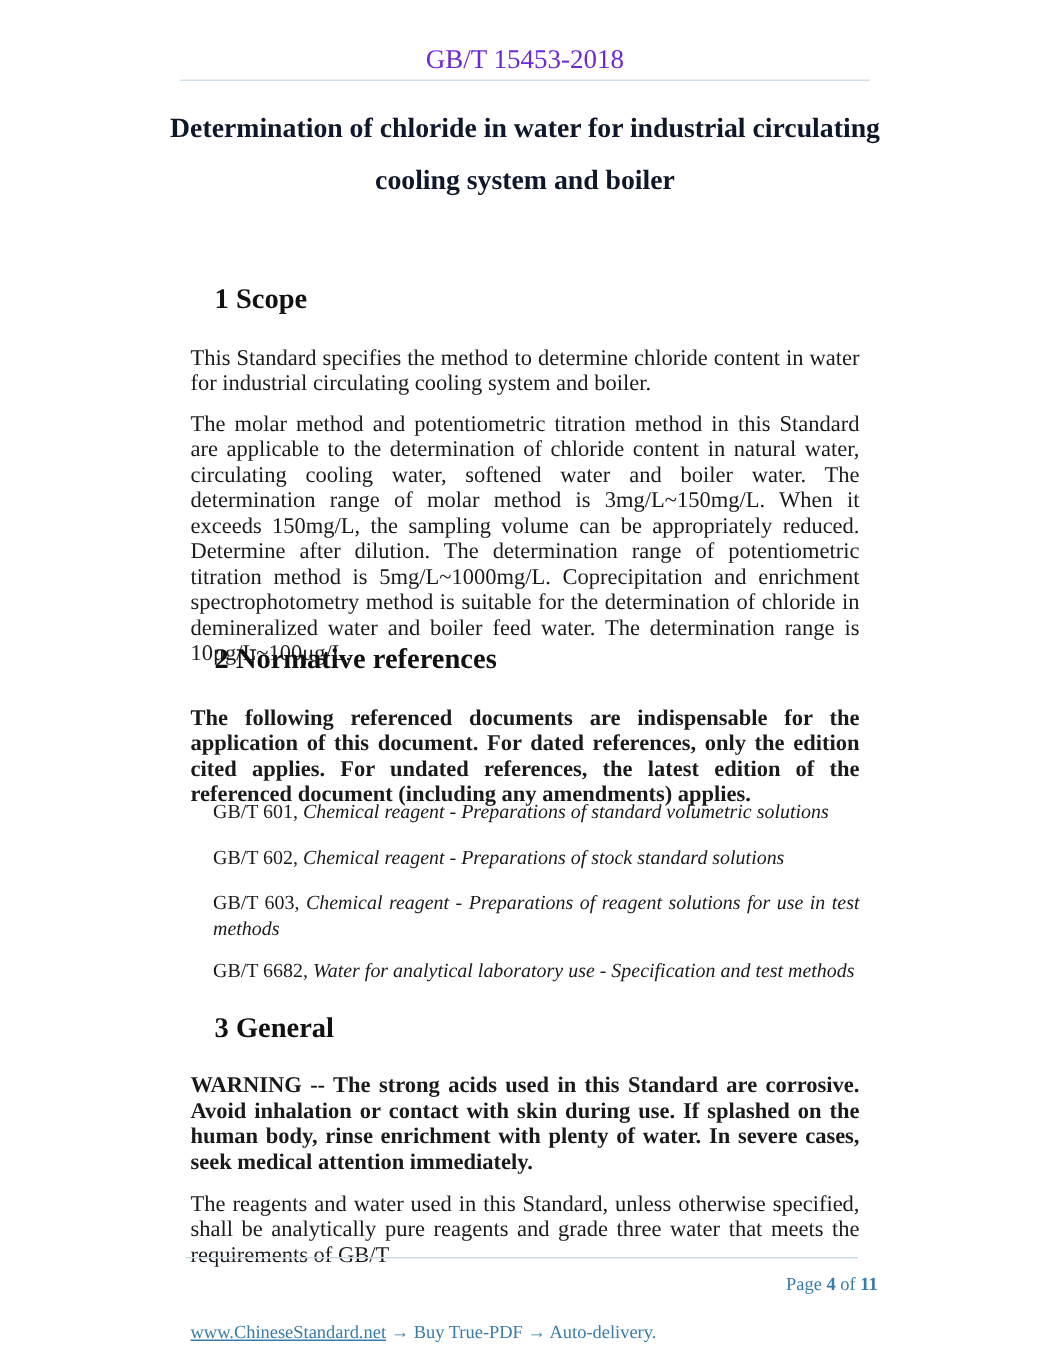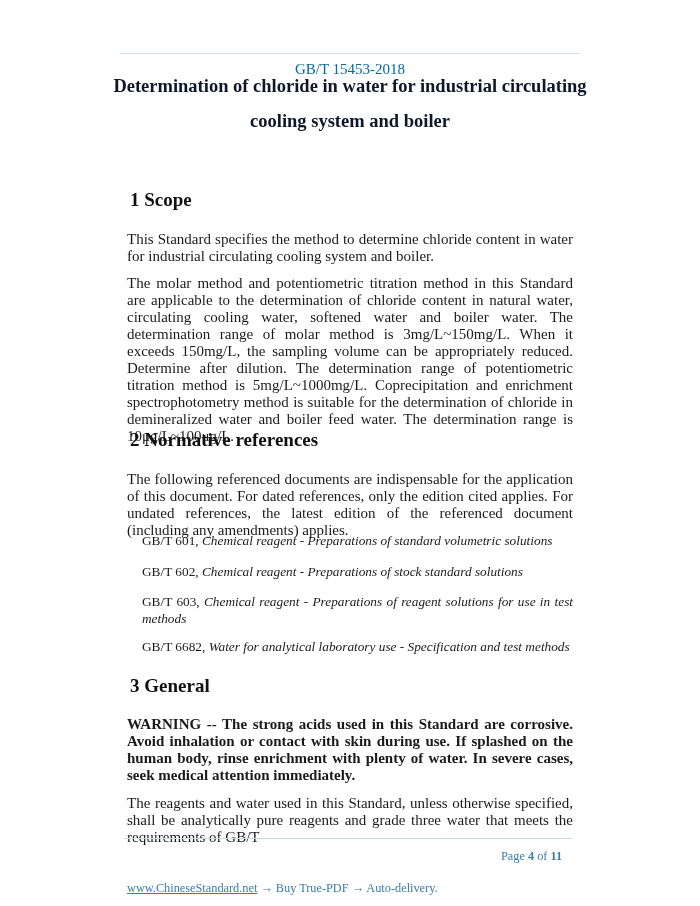--- a/index.html
+++ b/index.html
@@ -1,56 +1,56 @@
 <!DOCTYPE html>
 <html><head>
   <meta charset="utf-8">
   <style>
     html, body { margin: 0; padding: 0; background: #ffffff; }
     body { width: 700px; height: 906px; position: relative; overflow: hidden;
            font-family: "Liberation Serif", "DejaVu Serif", serif; color: #111; }
     .header-code { position: absolute; top: 29px; left: 0; width: 700px; text-align: center;
-           font-size: 15px; color: #0369a1; margin-top: 32px; }
+           font-size: 18px; color: #6d28d9; }
     .header-rule { position: absolute; top: 53px; left: 120px; width: 460px; height: 0;
            border-top: 1.5px solid #d3e2ea; }
     .title { position: absolute; left: 110px; width: 480px; text-align: center;
            font-weight: bold; font-size: 18.5px; color: #0f172a; }
     .title.l1 { top: 76px; }
     .title.l2 { top: 111px; }
-    .h1 { position: absolute; left: 130px; font-weight: bold; font-size: 19px; color: #111; }
+    .h1 { position: absolute; left: 143px; font-weight: bold; font-size: 19px; color: #111; }
     .para { position: absolute; left: 127px; width: 446px; font-size: 15px; line-height: 17px;
            text-align: justify; text-align-last: left; color: #1a1a1a; }
     .para.bold { font-weight: bold; }
     .ref { position: absolute; left: 142px; width: 431px; font-size: 13.3px; line-height: 17px;
            text-align: justify; text-align-last: left; color: #1a1a1a; }
     .ref i { font-style: italic; margin-top: 19px; }
     .footer-rule { position: absolute; top: 838px; left: 124px; width: 448px; height: 0;
            border-top: 1.5px solid #c9dce6; }
     .footer-left { position: absolute; top: 849px; left: 127px; font-size: 12.3px; color: #3a7ca8; margin-top: 32px; }
     .footer-left a { color: #3a7ca8; text-decoration: underline; }
-    .footer-right { position: absolute; top: 849px; left: 501px; font-size: 12.3px; color: #3a7ca8; text-align: right; }
+    .footer-right { position: absolute; top: 849px; left: 524px; font-size: 12.3px; color: #3a7ca8; text-align: right; }
     .footer-right b { font-weight: bold; }
   </style>
 </head>
 <body>
 
 <div>
   <div class="header-code">GB/T 15453-2018</div>
   <div class="header-rule"></div>
 </div>
 
 <div class="title l1">Determination of chloride in water for industrial circulating</div>
 <div class="title l2">cooling system and boiler</div>
 
 <div class="h1" style="top:189px;">1 Scope</div>
 <div class="para" style="top:231px;">This Standard specifies the method to determine chloride content in water for industrial circulating cooling system and boiler.</div>
 <div class="para" style="top:275px;">The molar method and potentiometric titration method in this Standard are applicable to the determination of chloride content in natural water, circulating cooling water, softened water and boiler water. The determination range of molar method is 3mg/L~150mg/L. When it exceeds 150mg/L, the sampling volume can be appropriately reduced. Determine after dilution. The determination range of potentiometric titration method is 5mg/L~1000mg/L. Coprecipitation and enrichment spectrophotometry method is suitable for the determination of chloride in demineralized water and boiler feed water. The determination range is 10μg/L~100μg/L.</div>
 
 <div class="h1" style="top:429px;">2 Normative references</div>
-<div class="para" style="top:471px;">The following referenced documents are indispensable for the application of this document. For dated references, only the edition cited applies. For undated references, the latest edition of the referenced document (including any amendments) applies.</div>
+<div class="para" style="top:471px;font-weight:bold;">The following referenced documents are indispensable for the application of this document. For dated references, only the edition cited applies. For undated references, the latest edition of the referenced document (including any amendments) applies.</div>
 
 <div class="ref" style="top:532px;">
   <span>GB/T 601, </span><i>Chemical reagent - Preparations of standard volumetric solutions</i>
 </div>
 <div class="ref" style="top:563px;">
   <span>GB/T 602, </span><i>Chemical reagent - Preparations of stock standard solutions</i>
 </div>
 <div class="ref" style="top:593px;">
   <span>GB/T 603, </span><i>Chemical reagent - Preparations of reagent solutions for use in test methods</i>
 </div>

